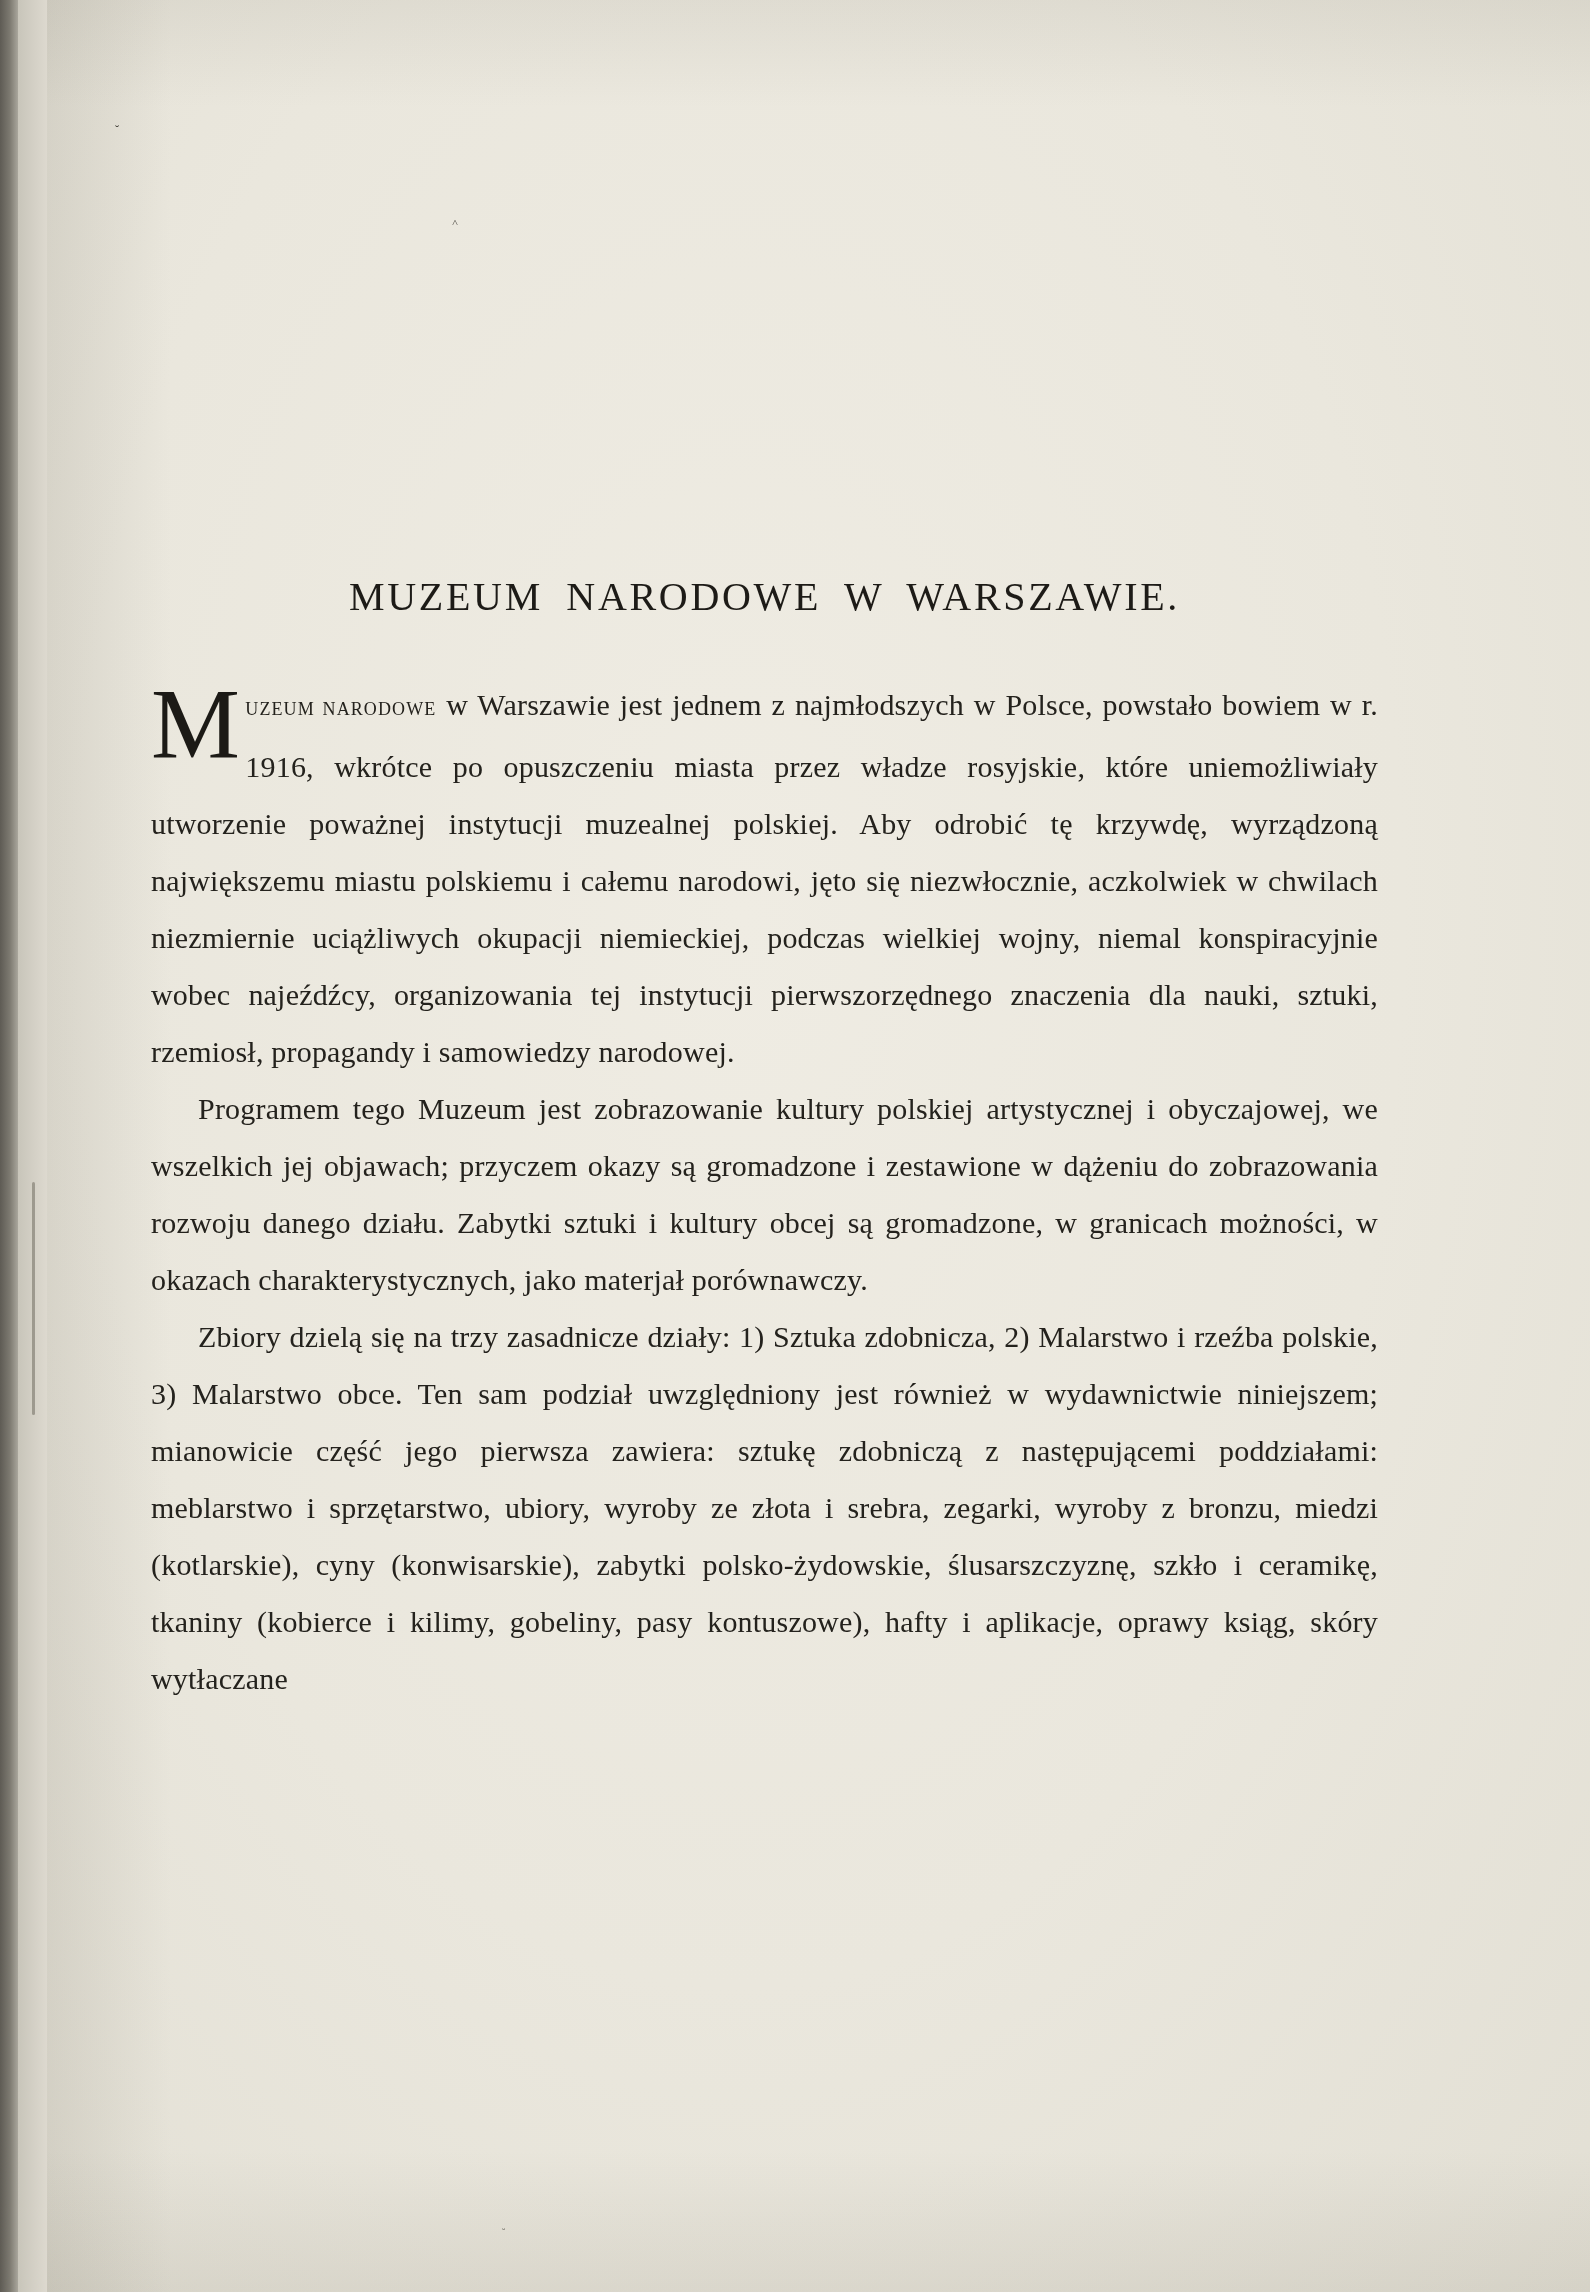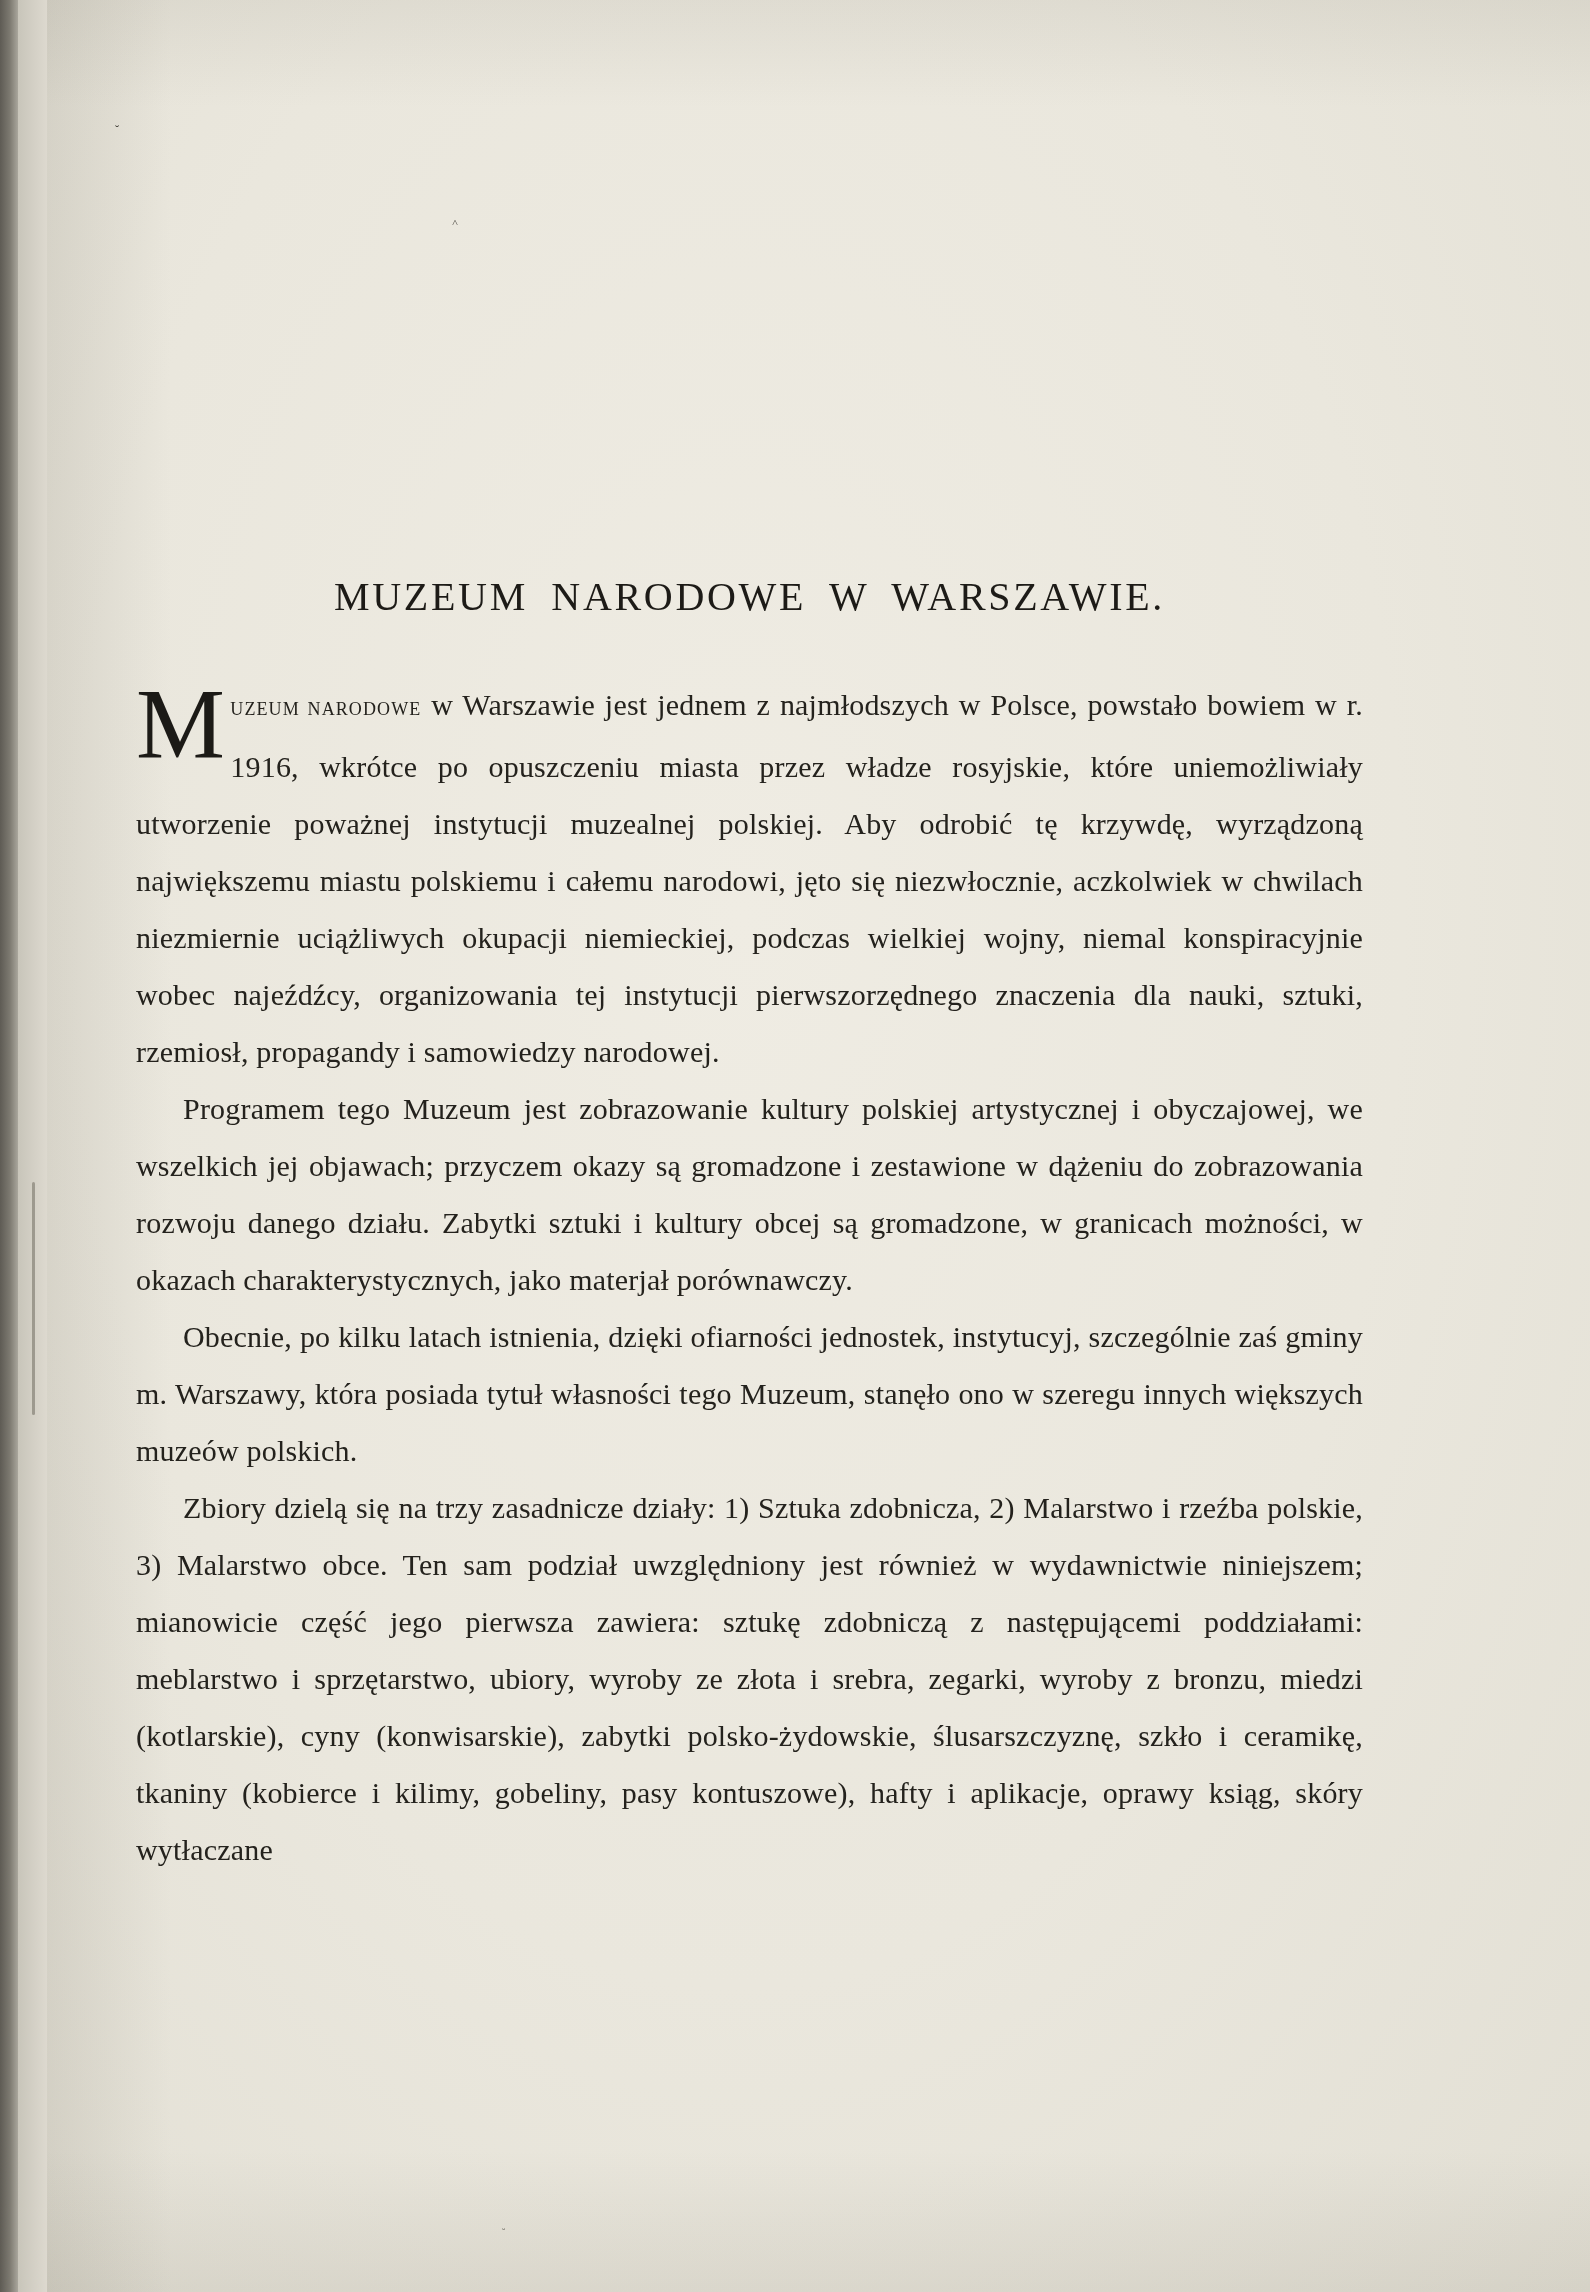--- a/index.html
+++ b/index.html
@@ -75,21 +75,21 @@
     position: absolute;
     left: 502px; top: 2228px;
     width: 7.2px; height: 9px;
     color: #55524b;
     font-size: 9.9px;
     line-height: 9px;
     font-family: "Liberation Serif", serif;
   }
   #content {
     position: absolute;
-    left: 136px;
+    left: 151px;
     top: 573px;
     width: 1227px;
   }
   h1#doc-title {
     font-family: "Liberation Serif", serif;
     font-weight: normal;
     font-size: 40px;
     letter-spacing: 2.7px;
     color: #1d1b17;
     text-align: center;
@@ -148,19 +148,18 @@
   <div id="speck-3">˘</div>
 
   <div id="content">
 
     <h1 id="doc-title">MUZEUM NARODOWE W WARSZAWIE.</h1>
 
     <p class="para para-first"><span id="dropcap">M</span><span class="smallcaps">UZEUM NARODOWE</span><span> w Warszawie jest jednem z najmłodszych w Polsce, powstało bowiem w r. 1916, wkrótce po opuszczeniu miasta przez władze rosyjskie, które uniemożliwiały utworzenie poważnej instytucji muzealnej polskiej. Aby odrobić tę krzywdę, wyrządzoną największemu miastu polskiemu i całemu narodowi, jęto się niezwłocznie, aczkolwiek w chwilach niezmiernie uciążliwych okupacji niemieckiej, podczas wielkiej wojny, niemal konspiracyjnie wobec najeźdźcy, organizowania tej instytucji pierwszorzędnego znaczenia dla nauki, sztuki, rzemiosł, propagandy i samowiedzy narodowej.</span></p>
 
     <p class="para indent">Programem tego Muzeum jest zobrazowanie kultury polskiej artystycznej i obyczajowej, we wszelkich jej objawach; przyczem okazy są gromadzone i zestawione w dążeniu do zobrazowania rozwoju danego działu. Zabytki sztuki i kultury obcej są gromadzone, w granicach możności, w okazach charakterystycznych, jako materjał porównawczy.</p>
 
-    <p class="para indent">Obecnie, po kilku latach istnienia, dzięki ofiarności jednostek, instytucyj, szczególnie zaś gminy m. Warszawy, która posiada tytuł własności tego Muzeum, stanęło ono w szeregu innych większych muzeów polskich.</p>
 
     <p class="para indent"><span>Zbiory dzielą się na trzy zasadnicze działy: 1) Sztuka zdobnicza, 2) Malarstwo i rzeźba polskie, 3) Malarstwo obce. Ten sam podział uwzględniony jest również w wydawnictwie niniejszem; mianowicie </span><span class="ital">część jego pierwsza</span><span> zawiera: sztukę zdobniczą z następującemi poddziałami: meblarstwo i sprzętarstwo, ubiory, wyroby ze złota i srebra, zegarki, wyroby z bronzu, miedzi (kotlarskie), cyny (konwisarskie), zabytki polsko-żydowskie, ślusarszczyznę, szkło i ceramikę, tkaniny (kobierce i kilimy, gobeliny, pasy kontuszowe), hafty i aplikacje, oprawy ksiąg, skóry wytłaczane</span></p>
 
   </div>
 </div>
 
 
 </body></html>

